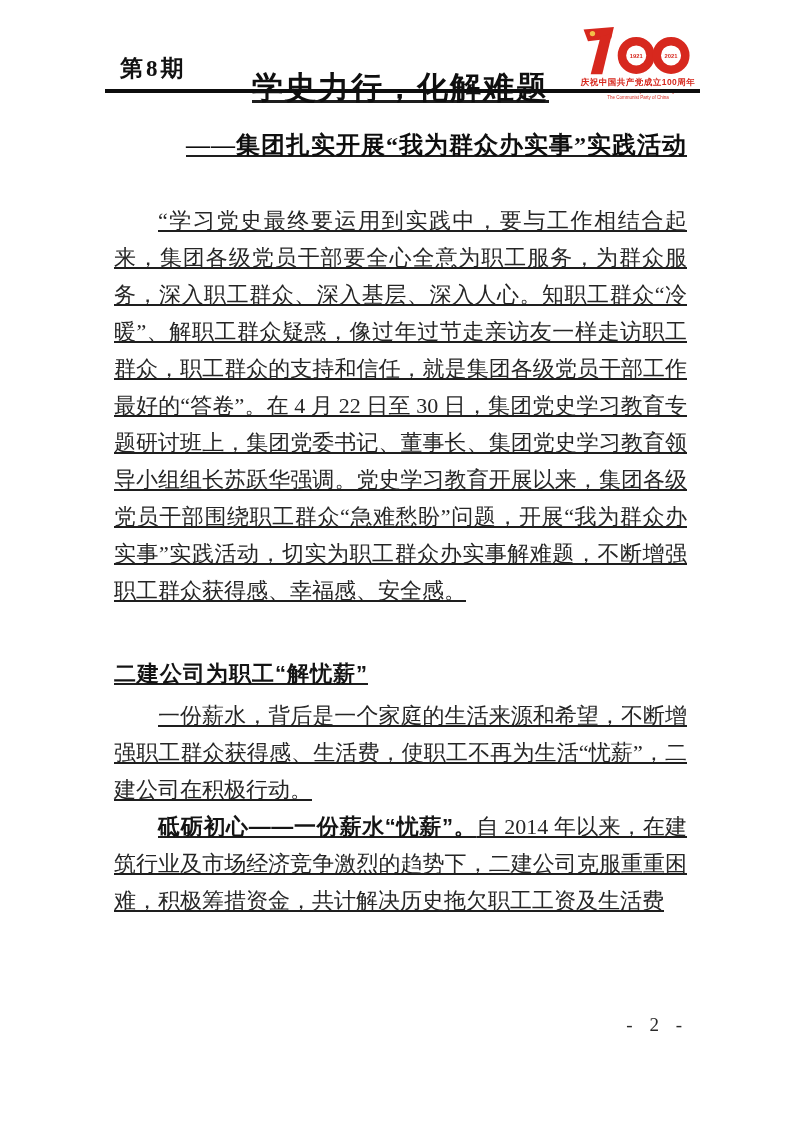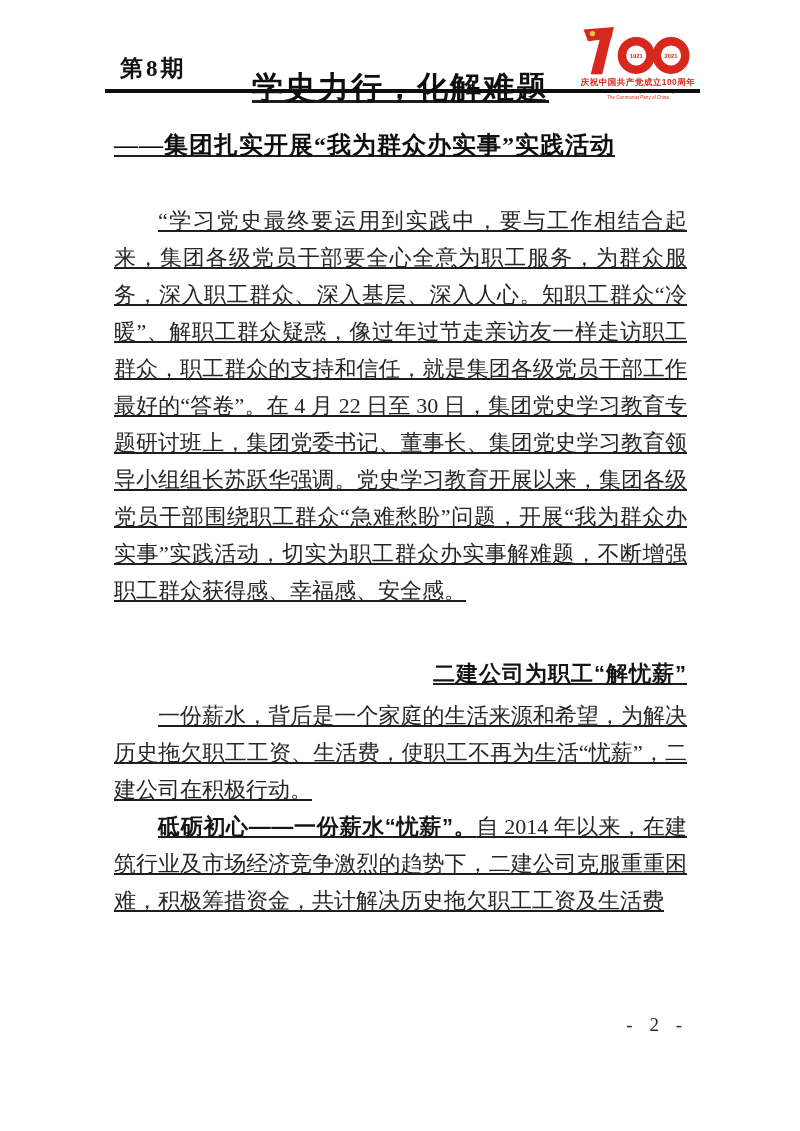--- a/index.html
+++ b/index.html
@@ -67,39 +67,39 @@
   h1.article-title {
     text-align: center;
     font-size: 31px;
     line-height: 40px;
     font-weight: bold;
     letter-spacing: 2px;
     color: #0f0f0f;
   }
   h2.article-subtitle {
     margin-top: 20px;
-    text-align: left;
+    text-align: right;
     font-size: 24px;
     line-height: 34px;
     font-weight: bold;
     letter-spacing: 1px;
     color: #0f0f0f;
   }
   p.body-text {
     font-size: 22px;
     line-height: 37px;
     text-indent: 2em;
     text-align: justify;
     text-justify: inter-character;
     color: #262626;
   }
   p.first-body { margin-top: 40px; }
   h3.section-heading {
     margin-top: 50px;
-    text-align: right;
+    text-align: left;
     font-size: 22px;
     line-height: 30px;
     font-weight: bold;
     color: #141414;
     font-family: "Liberation Sans", sans-serif;
     letter-spacing: 1px;
   }
   p.after-heading { margin-top: 8px; }
   p.body-text strong.lead-bold {
     font-family: "Liberation Sans", sans-serif;
@@ -148,20 +148,20 @@
   <div class="header-rule"></div>
 
   <main>
     <h1 class="article-title">学史力行，化解难题</h1>
     <h2 class="article-subtitle">——集团扎实开展“我为群众办实事”实践活动</h2>
 
     <p class="body-text first-body">“学习党史最终要运用到实践中，要与工作相结合起来，集团各级党员干部要全心全意为职工服务，为群众服务，深入职工群众、深入基层、深入人心。知职工群众“冷暖”、解职工群众疑惑，像过年过节走亲访友一样走访职工群众，职工群众的支持和信任，就是集团各级党员干部工作最好的“答卷”。在 4 月 22 日至 30 日，集团党史学习教育专题研讨班上，集团党委书记、董事长、集团党史学习教育领导小组组长苏跃华强调。党史学习教育开展以来，集团各级党员干部围绕职工群众“急难愁盼”问题，开展“我为群众办实事”实践活动，切实为职工群众办实事解难题，不断增强职工群众获得感、幸福感、安全感。</p>
 
     <h3 class="section-heading">二建公司为职工“解忧薪”</h3>
 
-    <p class="body-text after-heading">一份薪水，背后是一个家庭的生活来源和希望，为解决历史拖欠职工工资、生活费，使职工不再为生活“忧薪”，二建公司在积极行动。</p>
+    <p class="body-text after-heading">一份薪水，背后是一个家庭的生活来源和希望，不断增强职工群众获得感、生活费，使职工不再为生活“忧薪”，二建公司在积极行动。</p>
 
     <p class="body-text"><strong class="lead-bold">砥砺初心——一份薪水“忧薪”。</strong><span>自 2014 年以来，在建筑行业及市场经济竞争激烈的趋势下，二建公司克服重重困难，积极筹措资金，共计解决历史拖欠职工工资及生活费</span></p>
   </main>
 
   <div class="page-number">- 2 -</div>
 
 </div>
 
 </body></html>

